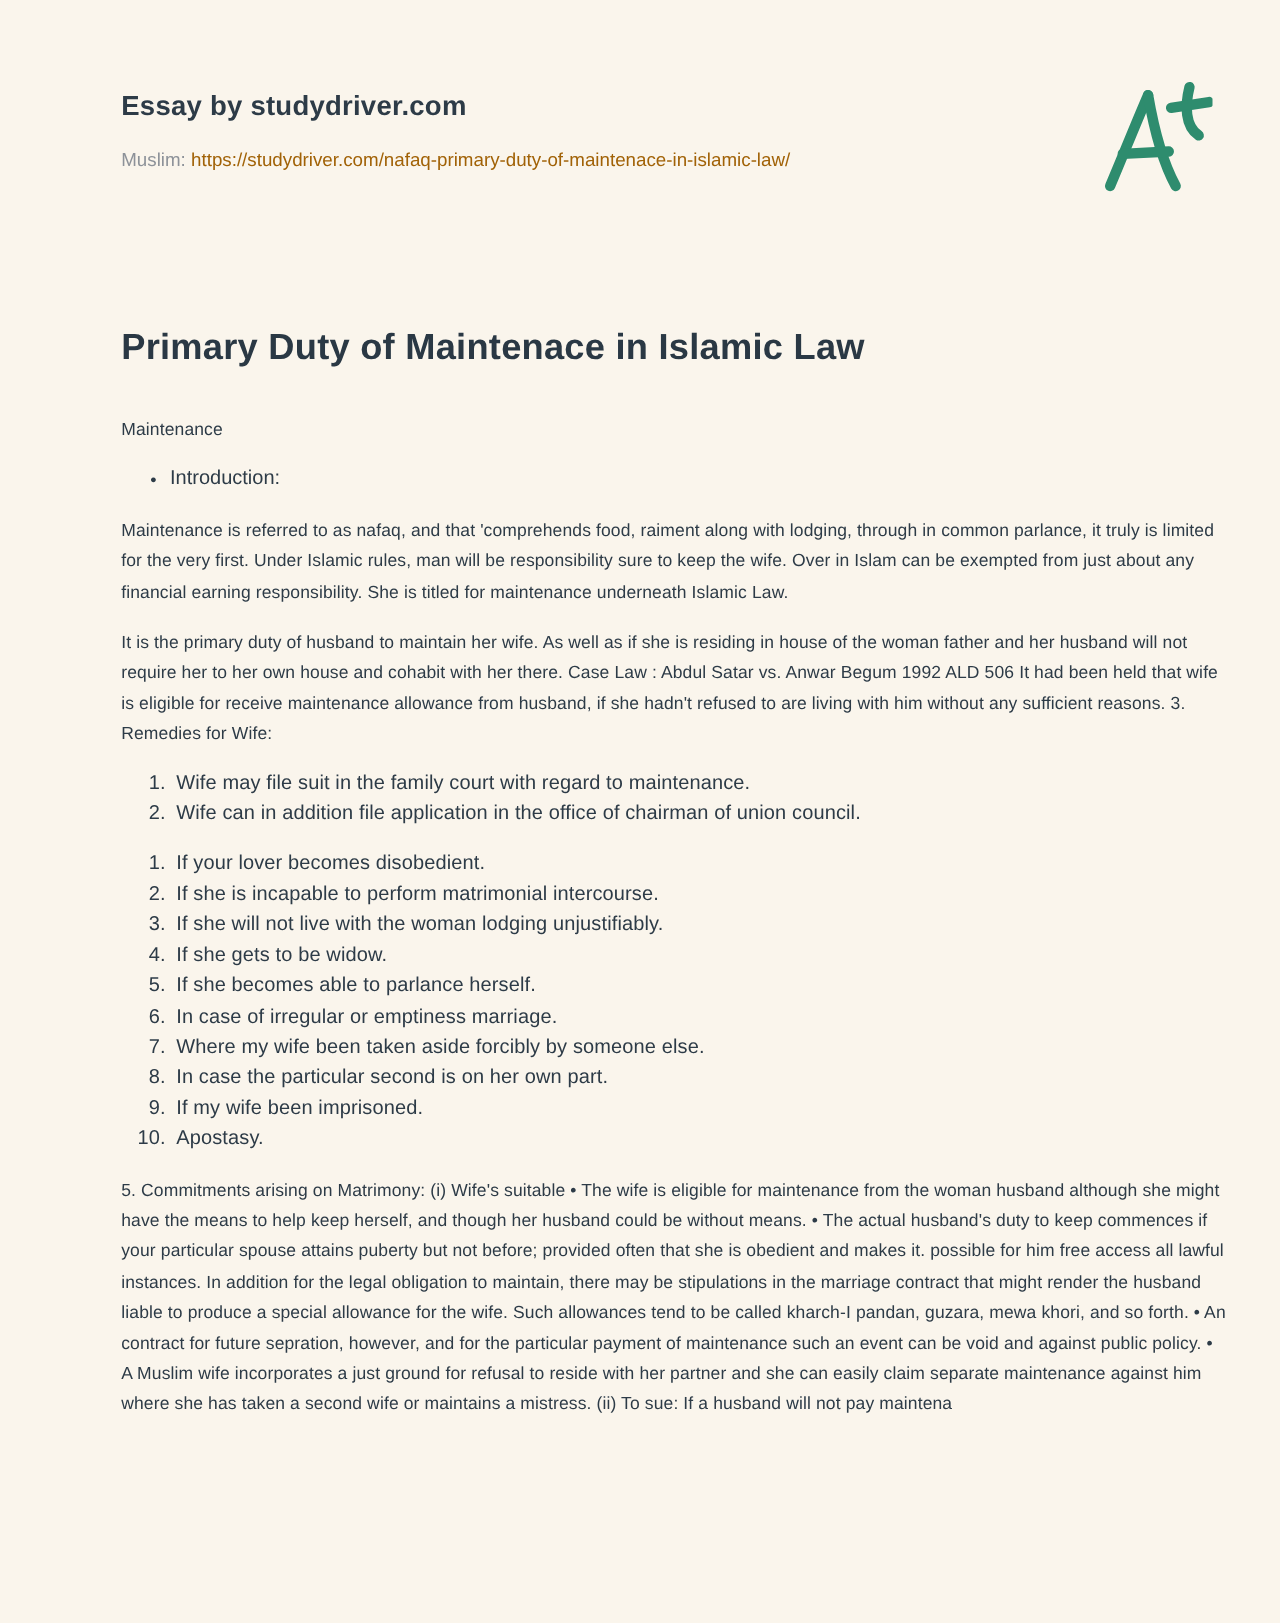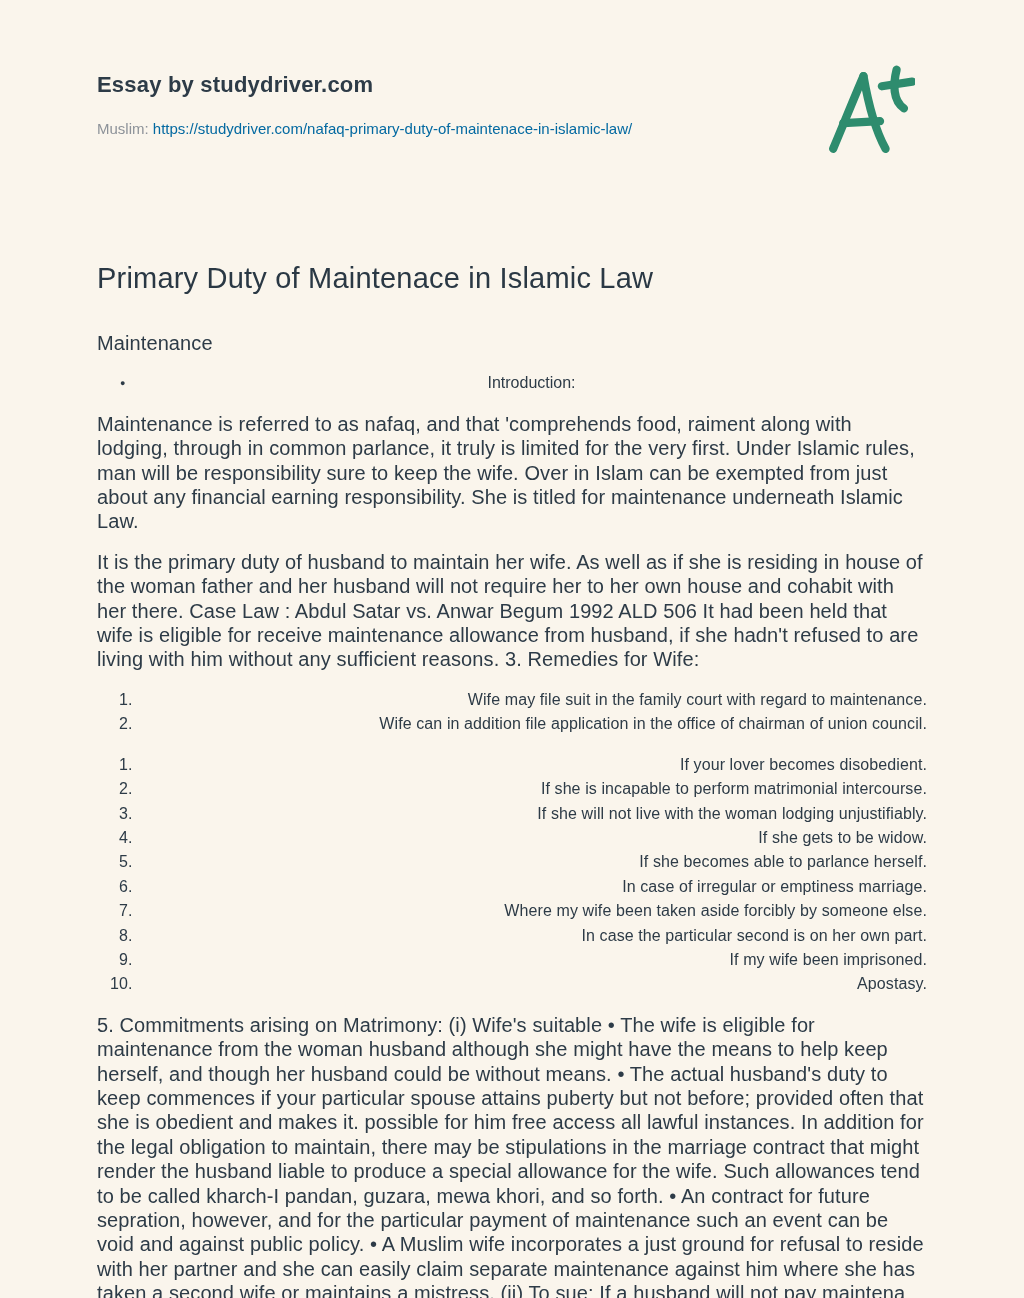--- a/index.html
+++ b/index.html
@@ -11,21 +11,21 @@
     height: 1298px;
     background: #faf5ec;
     color: #2d3b47;
     font-family: "Liberation Sans", sans-serif;
     overflow: hidden;
   }
   .page {
     box-sizing: border-box;
     width: 1024px;
     height: 1298px;
-    padding: 72px 97px 0 97px;
+    padding: 72px 42px 0 97px;
     position: relative;
   }
   
   .doc-header {
     display: flex;
     justify-content: space-between;
     align-items: flex-start;
   }
   .byline {
     margin: 0;
@@ -33,79 +33,77 @@
     font-weight: 700;
     color: #2d3b47;
     letter-spacing: 0.2px;
   }
   .source-line {
     margin: 22px 0 0 0;
     font-size: 15px;
     color: #8d9299;
   }
   .source-line a {
-    color: #0369a1;
+    color: #a16207;
     text-decoration: none;
   }
   .logo {
     width: 92px;
     height: 96px;
     margin-top: -8px;
     margin-right: 12px;
     flex: 0 0 auto;
   }
   
   .essay-title {
     margin: 102px 0 0 0;
     font-size: 29px;
-    font-weight: 400;
+    font-weight: 700;
     color: #2a3844;
     letter-spacing: 0.2px;
   }
   .body-text, .lead {
-    font-size: 20px;
+    font-size: 14px;
     line-height: 24.4px;
     letter-spacing: 0.1px;
   }
   .lead {
     margin: 36px 0 0 0;
   }
   p.body-text {
     margin: 16px 0;
   }
   ul.bullets {
     margin: 16px 0;
     padding-left: 39px;
     list-style: none;
   }
   ul.bullets li {
     font-size: 16px;
     line-height: 24.4px;
     position: relative;
-    text-align: center;
   }
   ul.bullets li::before {
     content: "\25CF";
     position: absolute;
     left: -16px;
     top: 0;
     font-size: 9px;
     line-height: 24.4px;
     color: #2d3b47;
   }
   ol.numbered {
     margin: 16px 0;
     padding-left: 40px;
   }
   ol.numbered li {
     font-size: 16px;
     line-height: 24.4px;
     letter-spacing: 0.1px;
     padding-left: 4px;
-    text-align: right;
   }
 </style>
 </head>
 <body>
 
 <div class="page">
 
   <header class="doc-header">
     <div class="header-left">
       <h2 class="byline">Essay by studydriver.com</h2>

